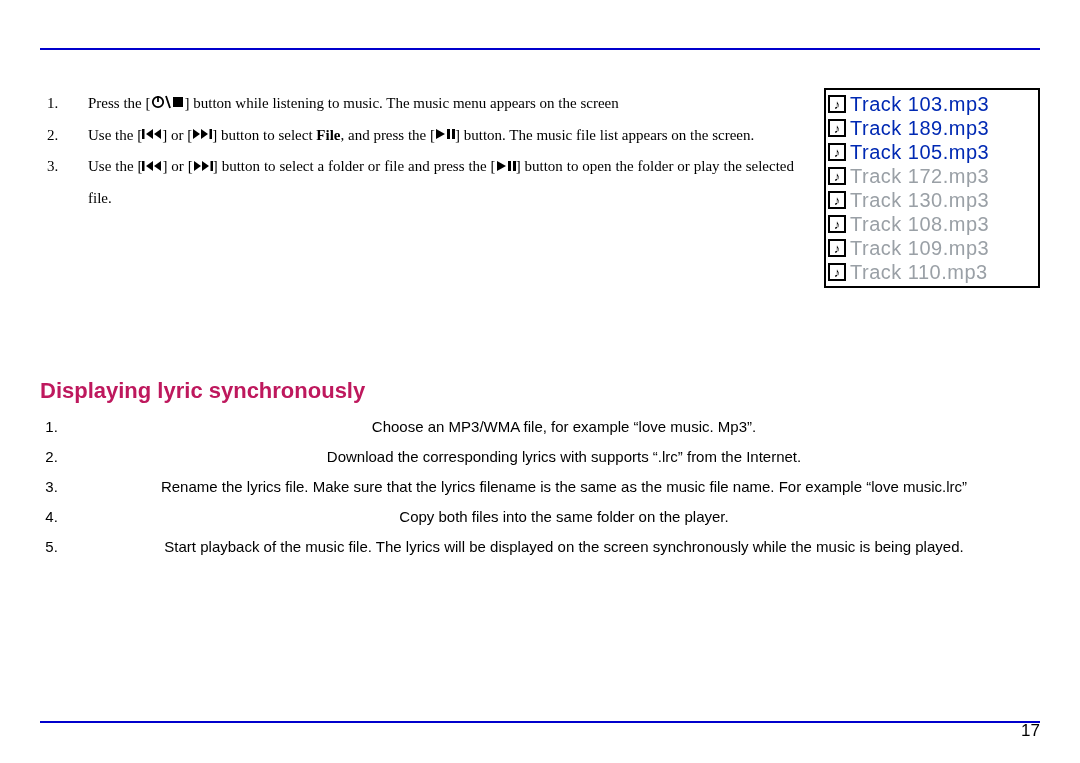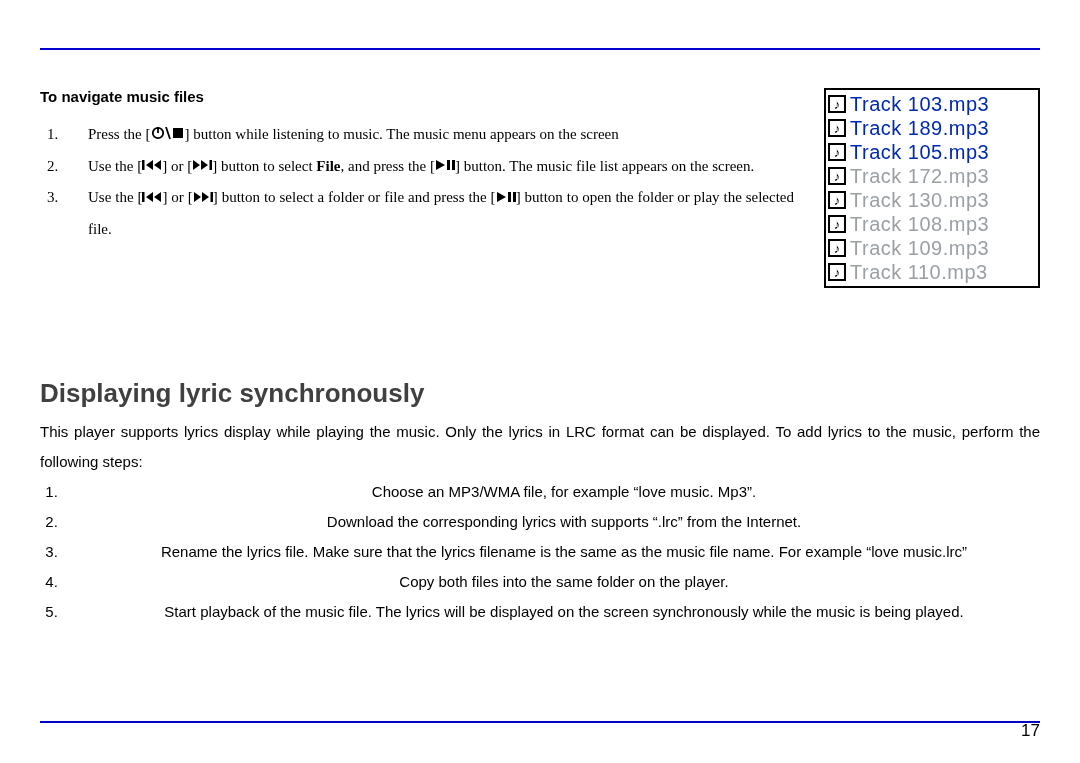--- a/index.html
+++ b/index.html
@@ -88,22 +88,22 @@
   .track-label {
     font-size: 20px;
     letter-spacing: 0.5px;
   }
 
   
   .section2 {
     margin-top: 90px;
   }
   .h2 {
-    color: #404040;
-    font-size: 26px;
+    color: #be185d;
+    font-size: 22px;
     font-weight: bold;
     margin-bottom: 8px;
   }
   .para {
     font-size: 15px;
     line-height: 30px;
     text-align: justify;
   }
   ol.steps2 {
     list-style: decimal;
@@ -133,21 +133,20 @@
   }
 </style>
 </head>
 <body>
 
 <div class="page">
   <div class="top-rule"></div>
 
   <div class="content-wrap">
     <div class="text-col">
-      <div class="subhead">To navigate music files</div>
       <ol class="steps">
         <li class="justify">
           <span>Press the [</span><span class="icon"><svg width="34" height="14" viewBox="0 0 34 14">
                 <circle cx="7" cy="7" r="5.2" fill="none" stroke="#000" stroke-width="1.8"></circle>
                 <line x1="7" y1="1" x2="7" y2="7" stroke="#000" stroke-width="1.8"></line>
                 <line x1="15" y1="1" x2="19" y2="13" stroke="#000" stroke-width="1.8"></line>
                 <rect x="22" y="2" width="10" height="10" fill="#000"></rect>
               </svg></span><span>] button while listening to music. The music menu appears on the screen</span>
         </li>
         <li class="justify">
@@ -215,21 +214,20 @@
         </div>
         <div class="track-row muted">
           <span class="note-icon">♪</span>
           <span class="track-label">Track 110.mp3</span>
         </div>
       </div>
   </div>
 
   <div class="section2">
     <div class="h2">Displaying lyric synchronously</div>
-    <div class="para">This player supports lyrics display while playing the music. Only the lyrics in LRC format can be displayed. To add lyrics to the music, perform the following steps:</div>
     <ol class="steps2" id="steps2">
     <li>Choose an MP3/WMA file, for example “love music. Mp3”.</li>
         <li>Download the corresponding lyrics with supports “.lrc” from the Internet.</li>
         <li>Rename the lyrics file. Make sure that the lyrics filename is the same as the music file name. For example “love music.lrc”</li>
         <li>Copy both files into the same folder on the player.</li>
         <li>Start playback of the music file. The lyrics will be displayed on the screen synchronously while the music is being played.</li>
       </ol>
   </div>
 
   <div class="bottom-rule"></div>

